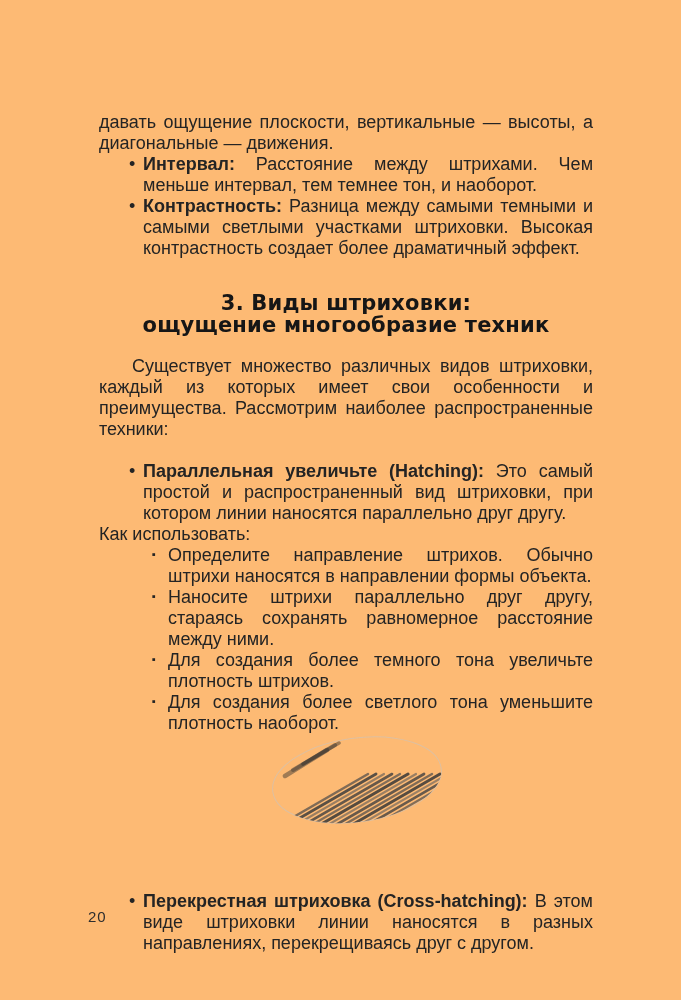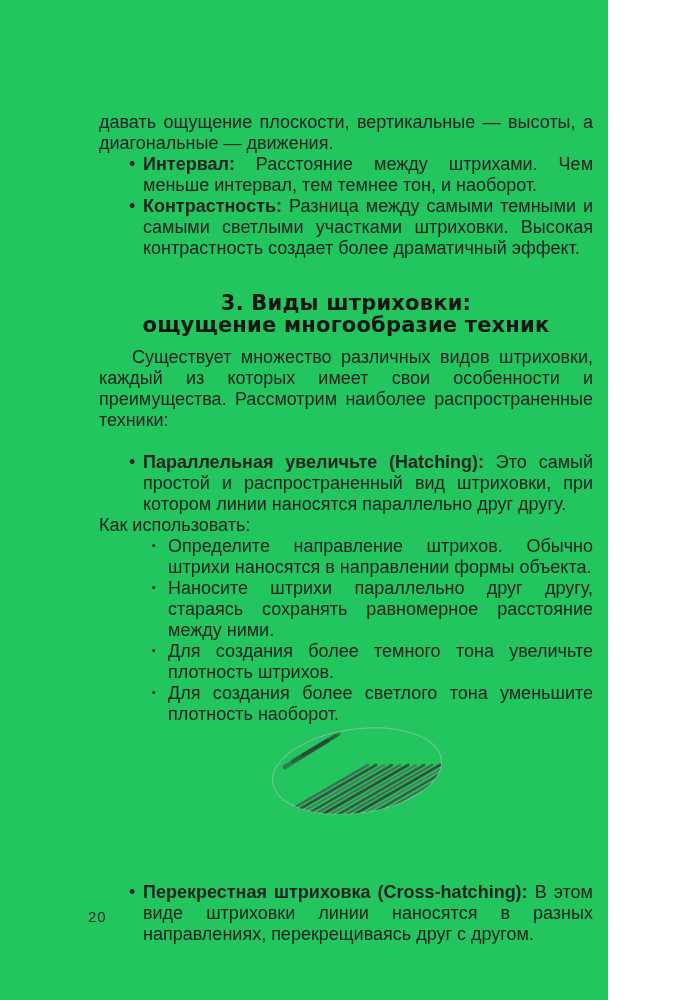--- a/index.html
+++ b/index.html
@@ -1,34 +1,34 @@
 <!DOCTYPE html>
 <html lang="ru"><head>
 <meta charset="utf-8">
 <style>
   html,body{margin:0;padding:0;background:#ffffff;}
   .page{
     position:relative;
-    width:608px;height:1000px;
-    background:#22c55e;
+    width:681px;height:1000px;
+    background:#fdba74;
     font-family:"Liberation Sans",sans-serif;
     color:#242424;
     overflow:hidden;
   }
   .content{
     position:absolute;left:99px;top:112px;width:494px;
     font-size:18px;line-height:21px;text-align:justify;
   }
   .content p{margin:0;}
   .hang{margin-left:44px;}
   .bitem{position:relative;padding-left:44px;}
   .bitem .bullet{position:absolute;left:30px;top:0;}
   .bitem b{font-weight:bold;}
   .heading{
-    margin:33px 0 11px 0;
+    margin:33px 0 20px 0;
     text-align:center;
     font-family:"DejaVu Sans","Liberation Sans",sans-serif;
     font-weight:bold;
     font-size:21px;line-height:22px;
     color:#161616;letter-spacing:.2px;
   }
   .heading span{display:block;}
   .indent{text-indent:33px;}
   .mt{margin-top:21px;}
   .mt2{margin-top:61px;}

